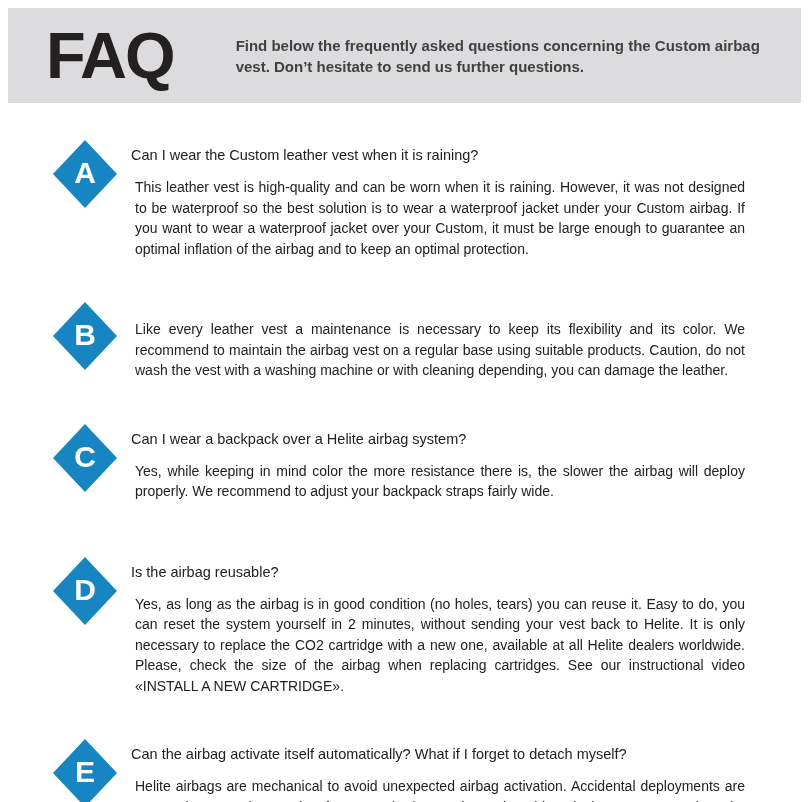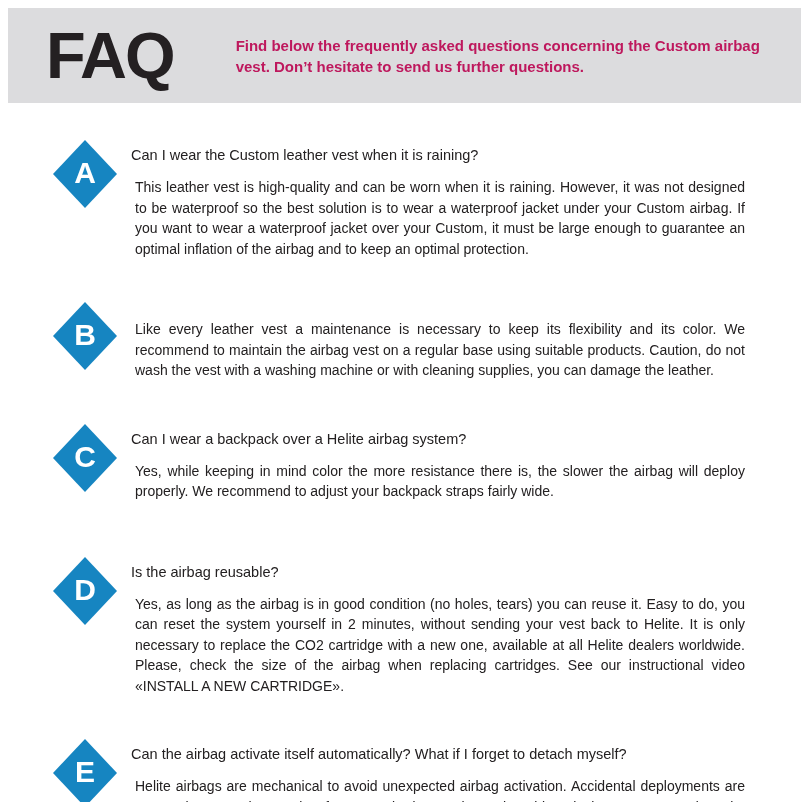--- a/index.html
+++ b/index.html
@@ -31,21 +31,21 @@
     margin: 0 0 0 38px;
     line-height: 1;
     color: #242022;
   }
   .subtitle {
     margin-left: 62px;
     width: 548px;
     font-weight: bold;
     font-size: 15px;
     line-height: 21px;
-    color: #be185d;
+    color: #404040;
   }
 
   
   main { padding: 42px 44px 0 45px; }
   .faq-item {
     display: flex;
     align-items: flex-start;
     margin-bottom: 36px;
   }
   .faq-item.gap-lg { margin-bottom: 48px; }
@@ -113,21 +113,21 @@
     </section>
 
     <section class="faq-item">
       <div class="badge">
         <svg viewBox="0 0 64 68" aria-hidden="true">
             <polygon points="32,0 64,34 32,68 0,34"></polygon>
           </svg>
         <span class="badge-letter">B</span>
       </div>
       <div class="qa">
-        <p class="answer">Like every leather vest a maintenance is necessary to keep its flexibility and its color. We recommend to maintain the airbag vest on a regular base using suitable products. Caution, do not wash the vest with a washing machine or with cleaning supplies, you can damage the leather.</p>
+        <p class="answer">Like every leather vest a maintenance is necessary to keep its flexibility and its color. We recommend to maintain the airbag vest on a regular base using suitable products. Caution, do not wash the vest with a washing machine or with cleaning depending, you can damage the leather.</p>
       </div>
     </section>
 
     <section class="faq-item gap-lg">
       <div class="badge">
         <svg viewBox="0 0 64 68" aria-hidden="true">
             <polygon points="32,0 64,34 32,68 0,34"></polygon>
           </svg>
         <span class="badge-letter">C</span>
       </div>

